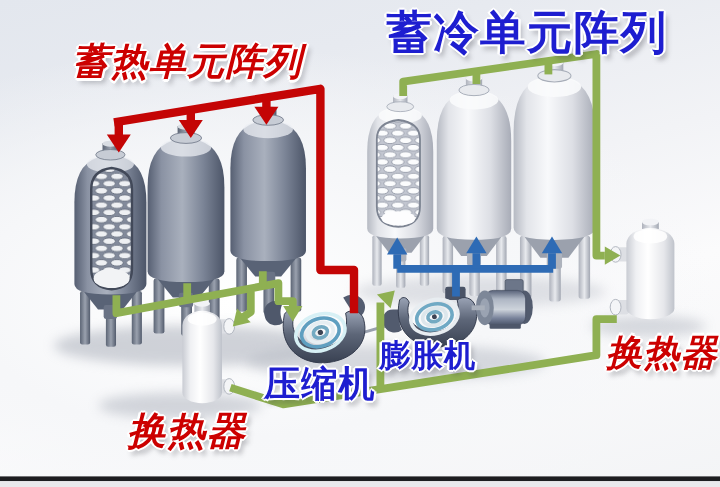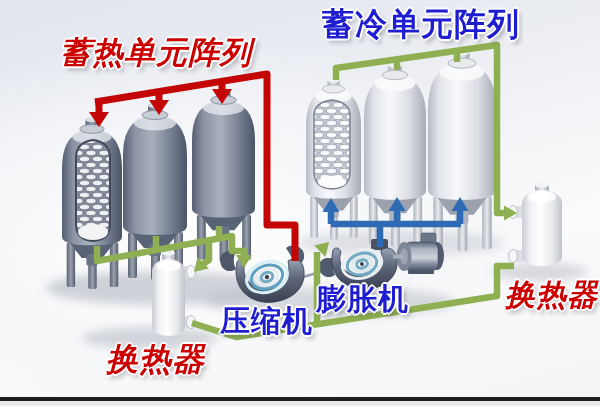--- a/index.html
+++ b/index.html
@@ -258,22 +258,22 @@
     <path class="pl pc" d="M331,224 L331,212"></path>
     <polygon class="ac" points="331,198 322.5,212 339.5,212"></polygon>
     <path class="pl pc" d="M397,224 L397,211"></path>
     <polygon class="ac" points="397,197 388.5,211 405.5,211"></polygon>
     <path class="pl pc" d="M460,224 L460,211"></path>
     <polygon class="ac" points="460,197 451.5,211 468.5,211"></polygon>
   </g>
 </svg>
 
 <div class="lbl red" style="left:60px;top:37px;font-size:31px;">蓄热单元阵列</div>
-<div class="lbl blue" style="left:322px;top:8px;font-size:32px;">蓄冷单元阵列</div>
+<div class="lbl blue" style="left:322px;top:8px;font-size:38px;">蓄冷单元阵列</div>
 <div class="lbl blue" style="left:220px;top:306px;font-size:30px;">压缩机</div>
-<div class="lbl blue" style="left:316px;top:284px;font-size:30px;">膨胀机</div>
+<div class="lbl blue" style="left:316px;top:284px;font-size:26px;">膨胀机</div>
 <div class="lbl red" style="left:106px;top:343px;font-size:32px;">换热器</div>
 <div class="lbl red" style="left:505px;top:280px;font-size:30px;">换热器</div>
 
 <div class="bottom-line"></div>
 <div class="bottom-under"></div>
 
 </div>
 
 </body></html>

